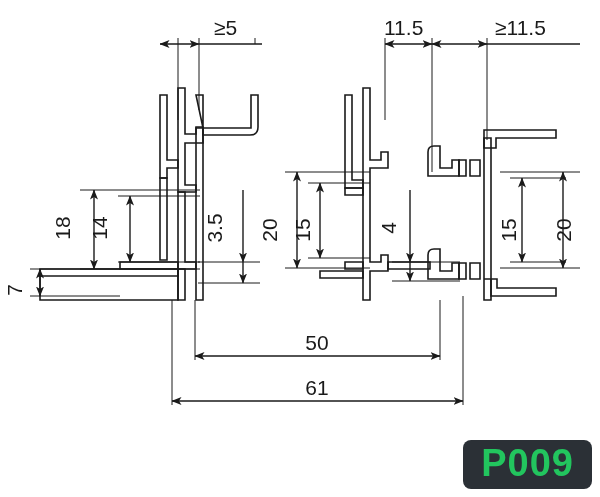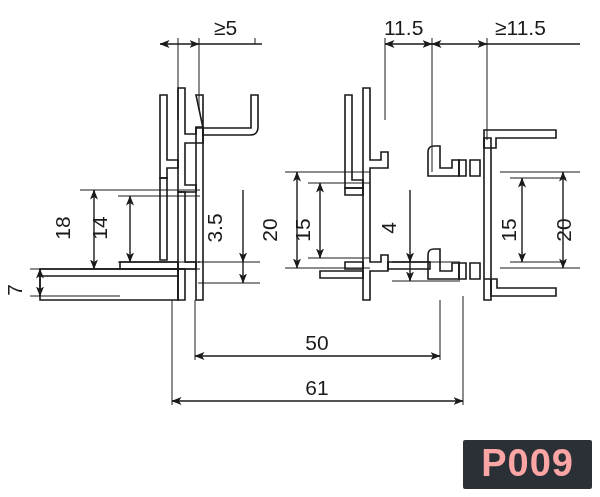--- a/index.html
+++ b/index.html
@@ -15,28 +15,28 @@
   .dimtext{
     font-family:"Liberation Sans", sans-serif;
     font-size:21px;
     fill:#1a1a1a;
   }
   .tag-box{
     position:absolute;
     right:8px;
     bottom:8px;
     background:#2b3036;
-    color:#fca5a5;
+    color:#22c55e;
     font-family:"Liberation Sans", sans-serif;
     font-size:38px;
     font-weight:bold;
     letter-spacing:1px;
     padding:4px 18px 7px 18px;
     line-height:1;
-    border-radius:2px;
+    border-radius:8px;
   }
 </style>
 </head>
 <body>
 
 <div id="drawing-root">
 
   <svg width="600" height="497" viewBox="0 0 600 497">
 
     <defs>

